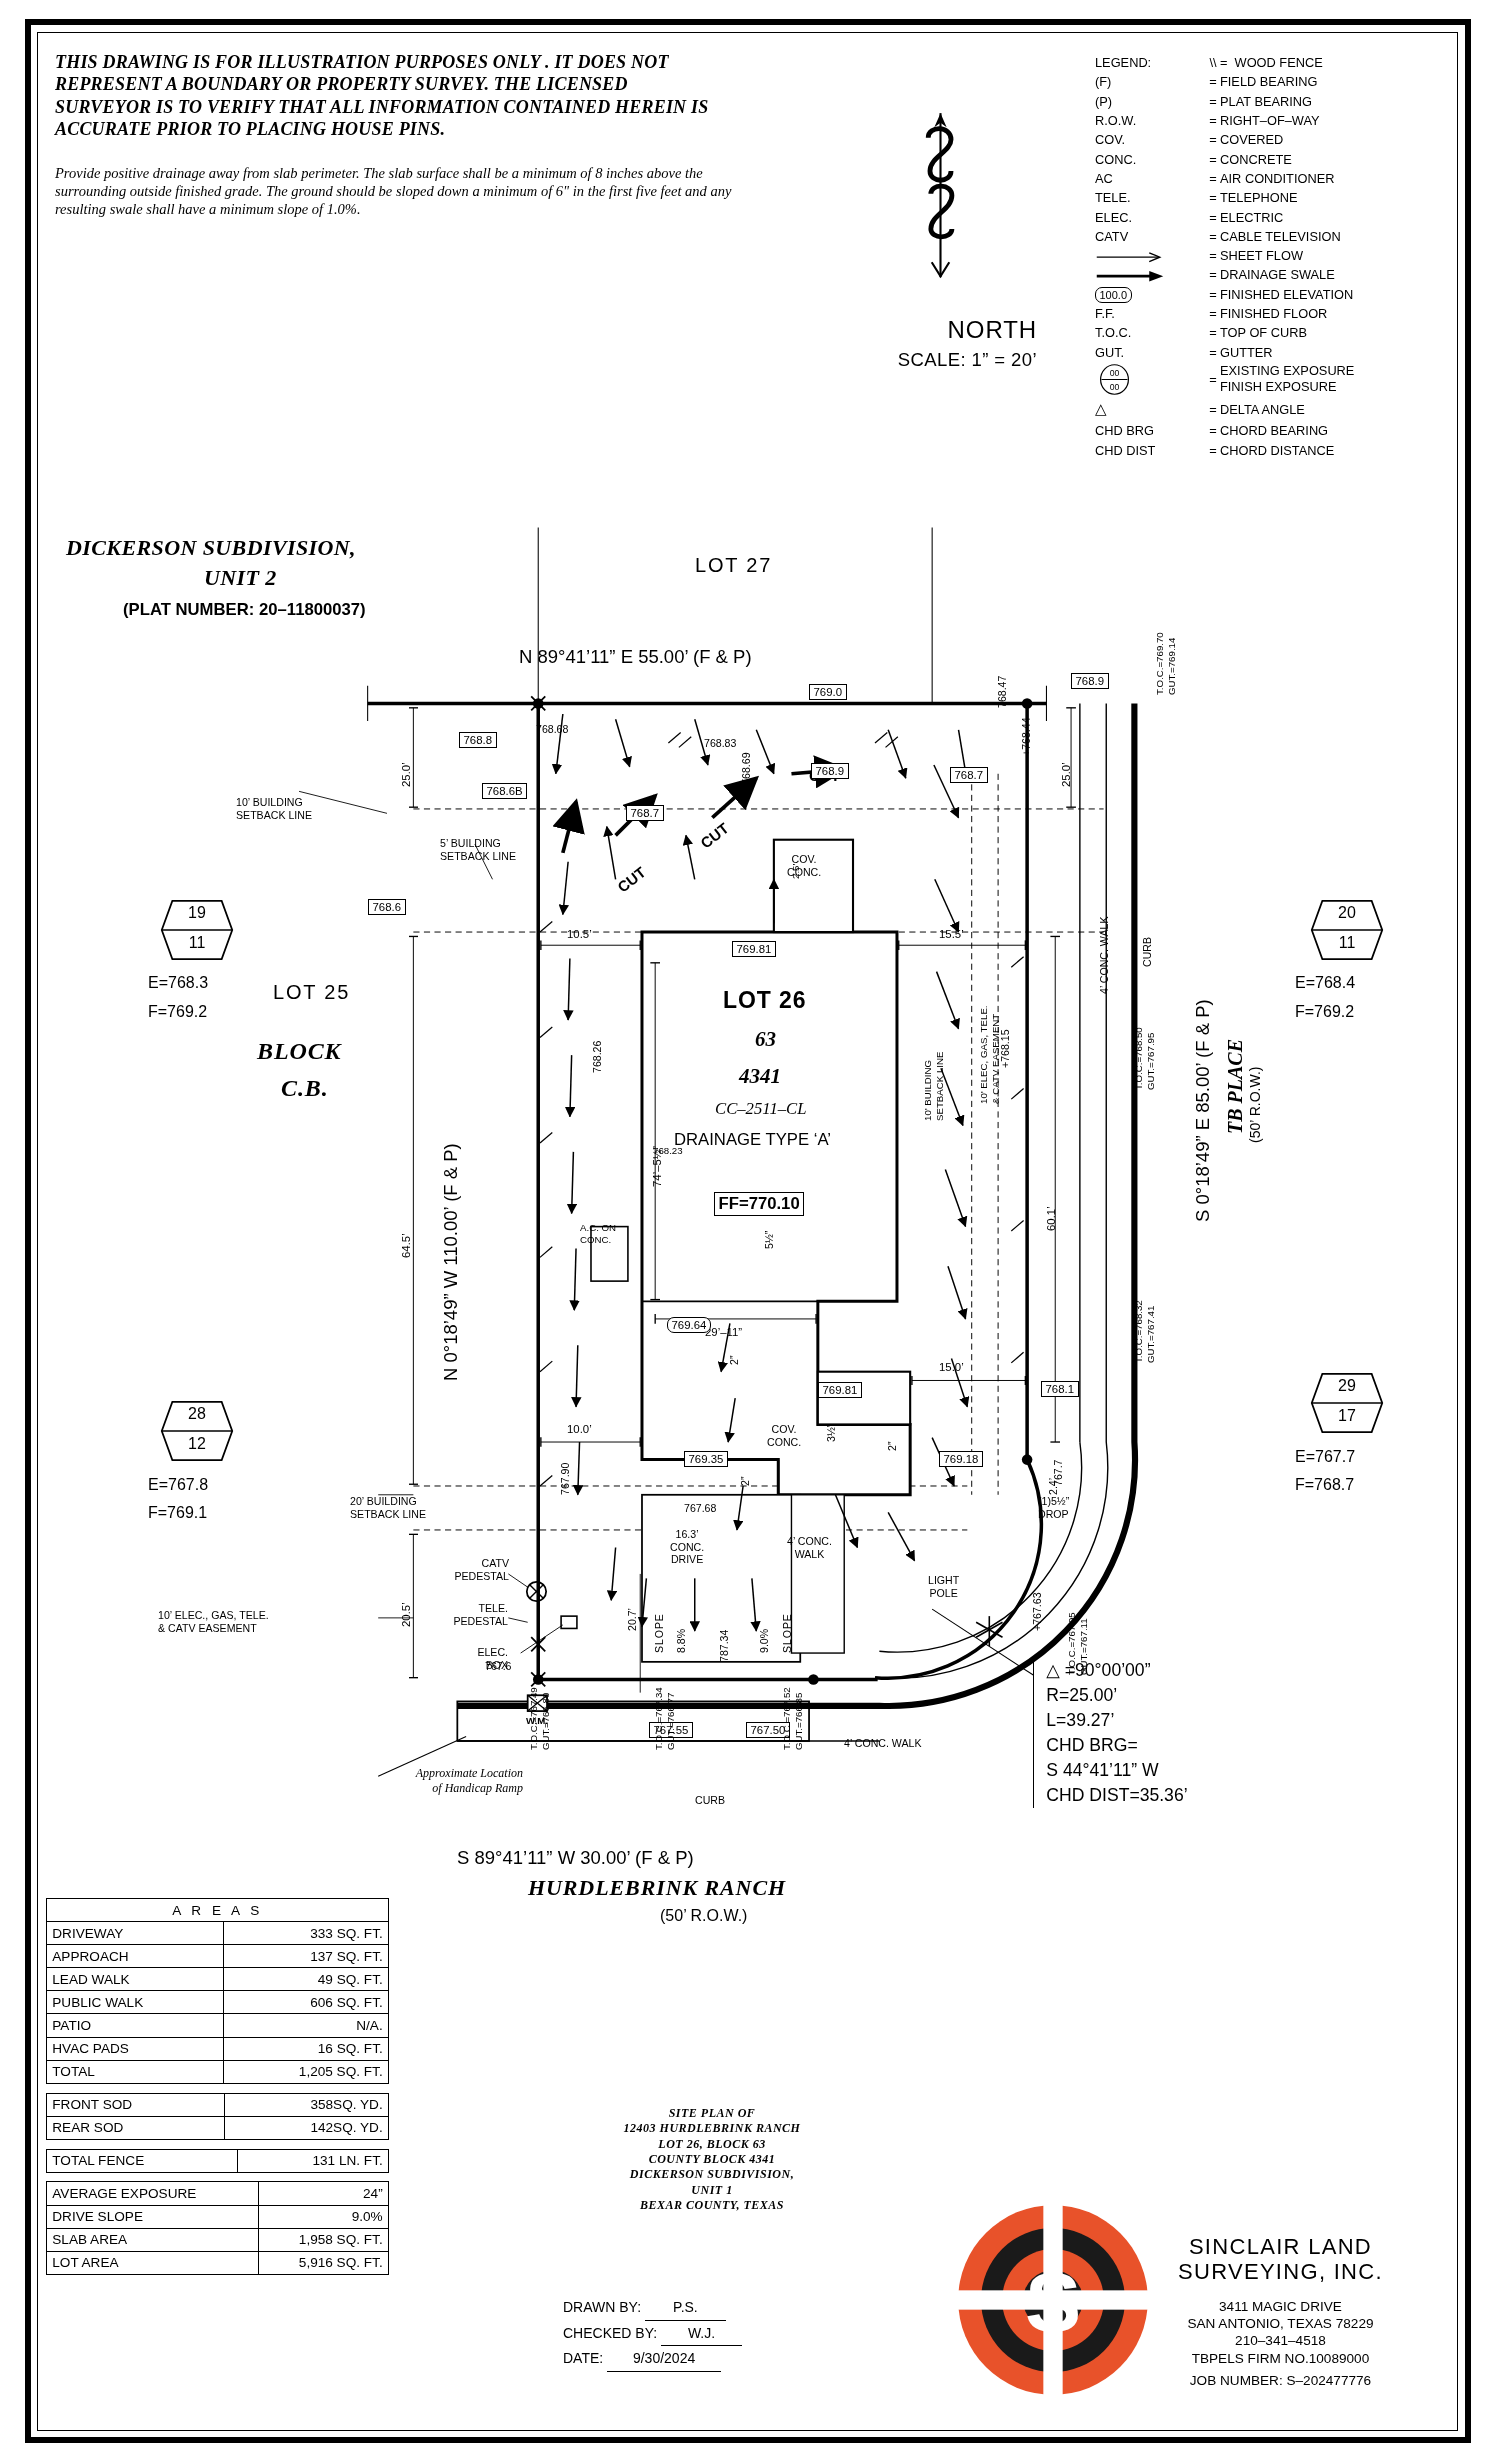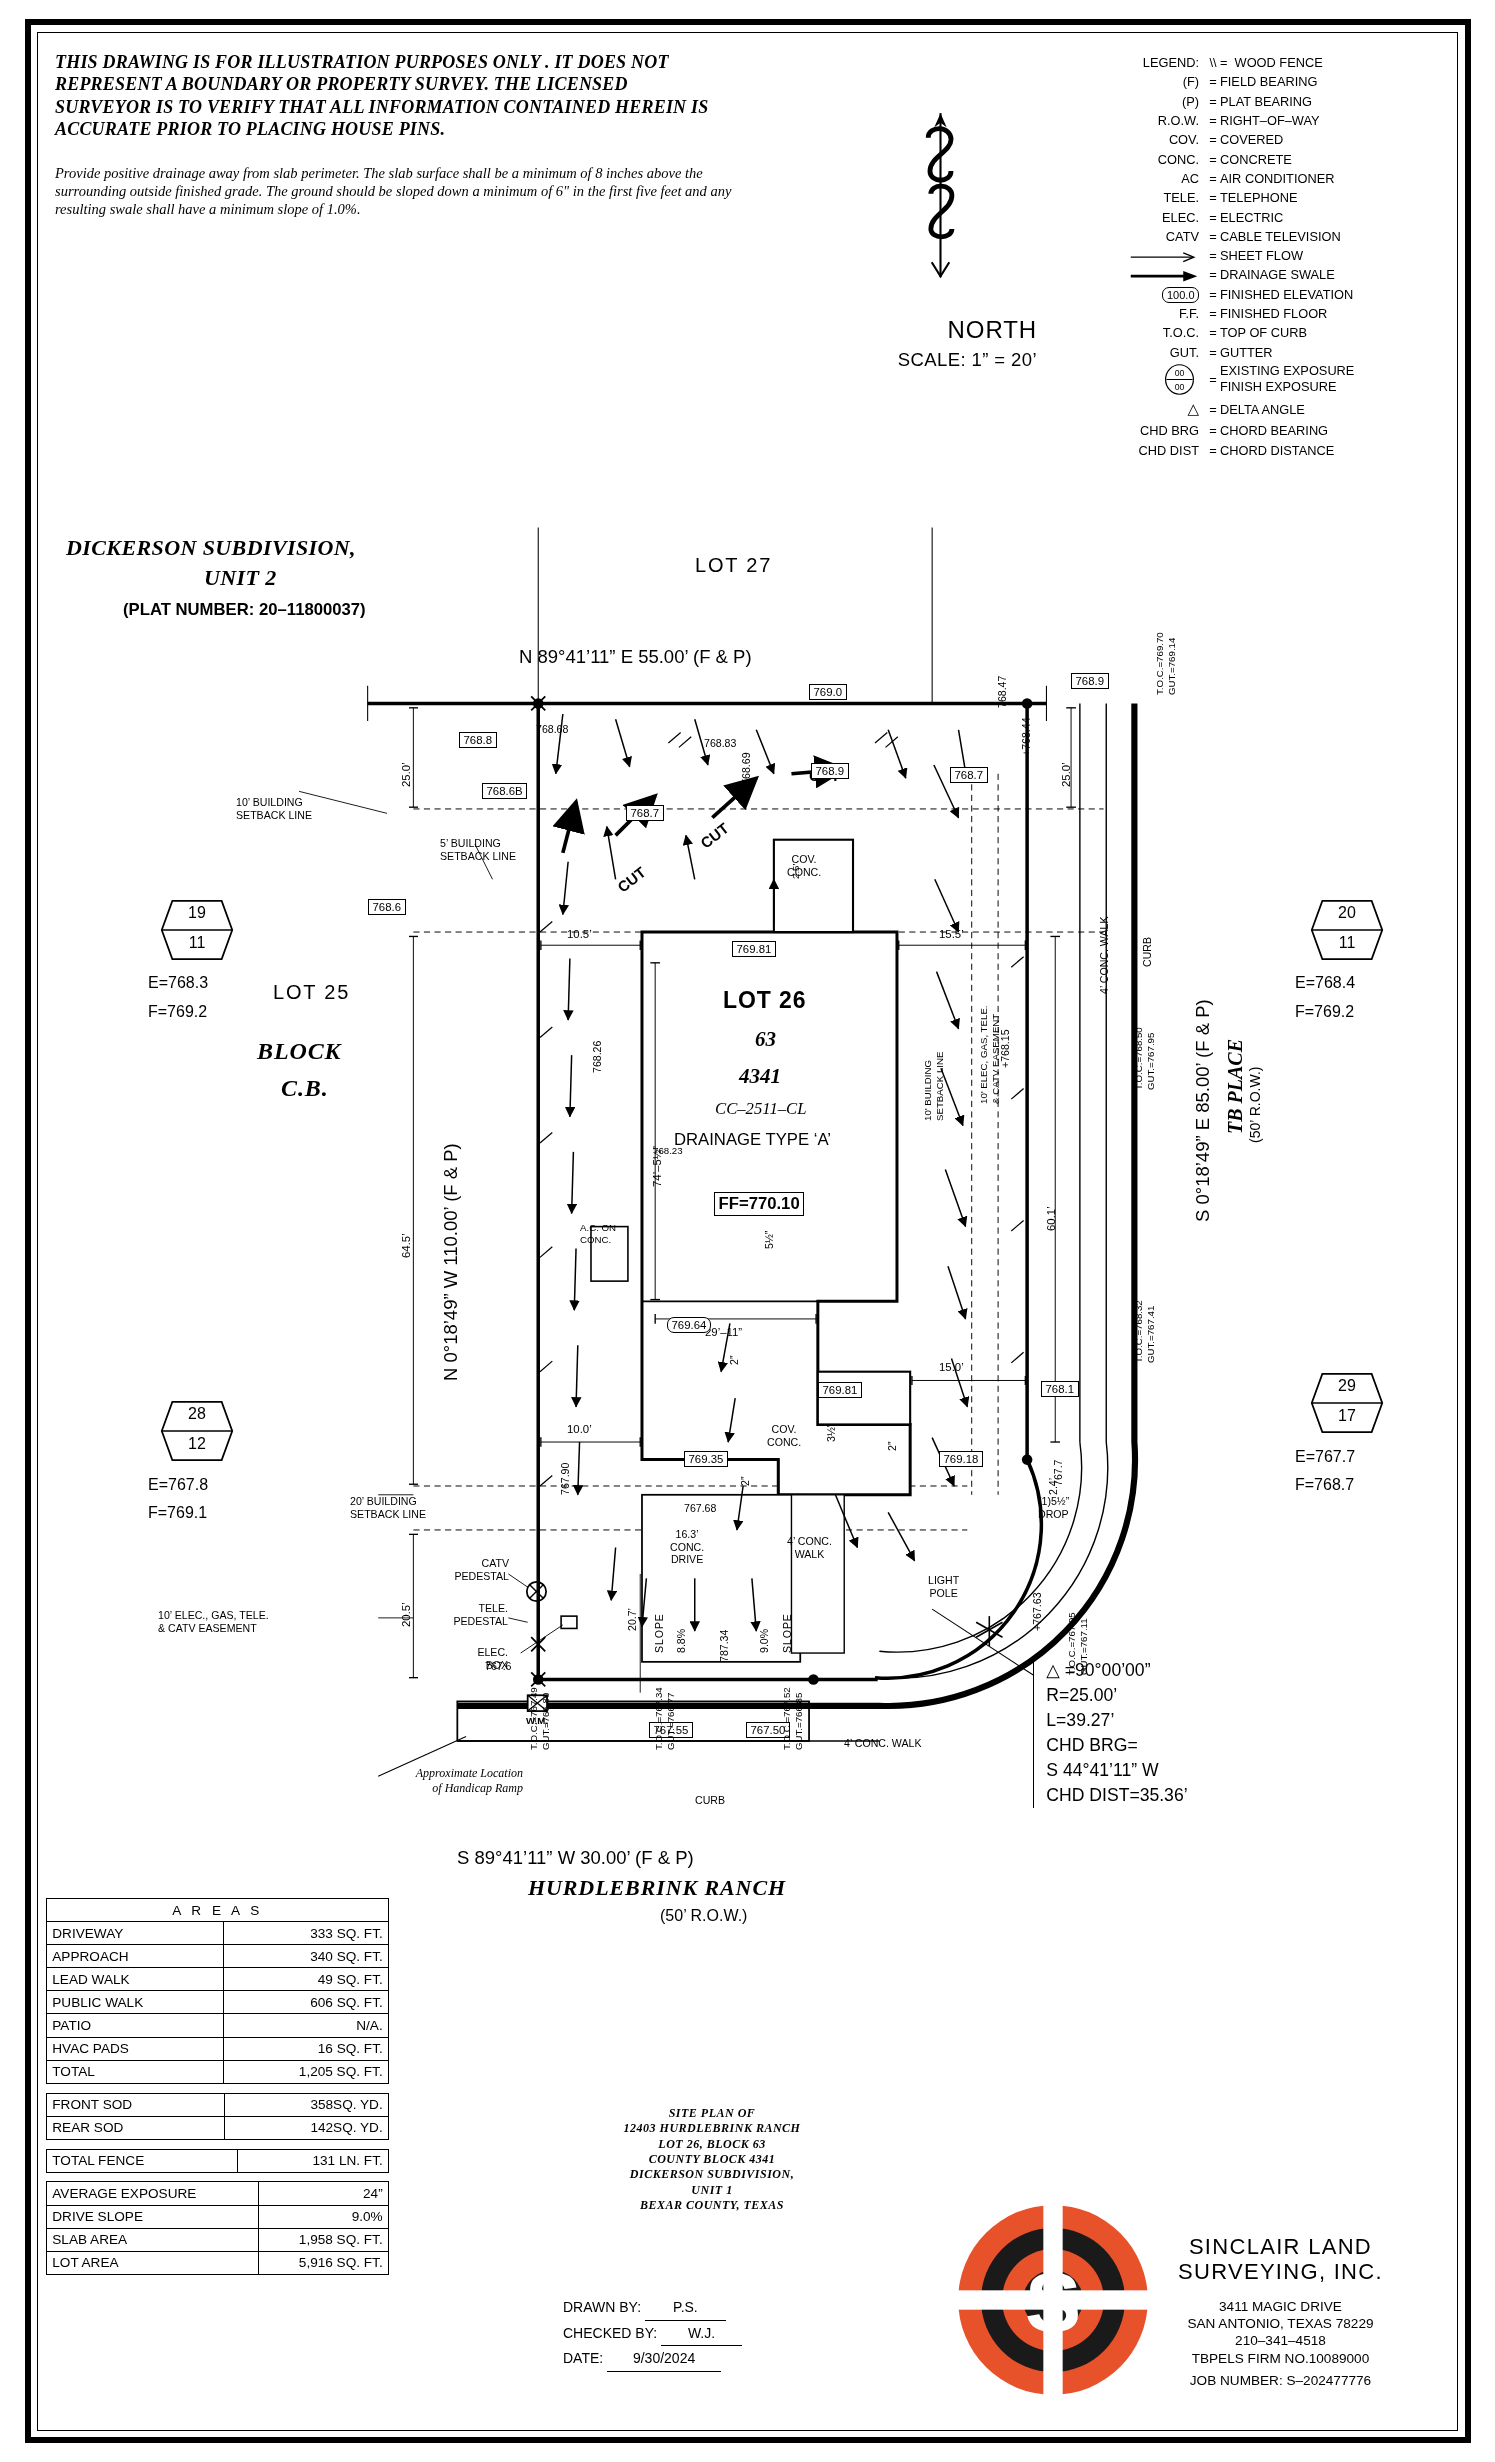--- a/index.html
+++ b/index.html
@@ -10,21 +10,21 @@
   .abs{position:absolute;}
   .it{font-style:italic;}
   .b{font-weight:bold;}
   
   #disclaimer{left:55px;top:51px;width:668px;font-style:italic;font-weight:bold;font-size:18px;line-height:1.24;letter-spacing:0.2px;}
   #note2{left:55px;top:164px;width:695px;font-style:italic;font-size:14.5px;line-height:1.25;font-weight:normal;}
   
   #legend{left:1095px;top:53px;width:343px;font-family:"Liberation Sans",sans-serif;font-size:12.8px;}
   #legend .ltitle{font-size:12.8px;}
   .lrow{display:flex;align-items:center;height:19.3px;}
-  .lkey{width:104px;text-align:right;padding-right:7px;white-space:nowrap;}
+  .lkey{width:104px;padding-right:7px;white-space:nowrap;}
   .leq{width:14px;text-align:center;}
   .lval{flex:1;white-space:nowrap;}
   
   #northwrap{left:844px;top:106px;width:193px;text-align:right;}
   #northlabel{font-family:"Liberation Sans",sans-serif;font-size:24px;letter-spacing:0.9px;margin-top:3.5px;}
   #scalelabel{font-family:"Liberation Sans",sans-serif;font-size:18.5px;letter-spacing:0.4px;margin-top:5.3px;}
   
   .t{font-family:"Liberation Sans",sans-serif;font-size:12.3px;white-space:nowrap;}
   .t11{font-size:9.7px;}
   .t12{font-size:10.6px;}
@@ -546,21 +546,21 @@
       <tbody>
           <tr>
             <td colspan="2" id="areaTitle">A R E A S</td>
           </tr>
       <tr>
             <td>DRIVEWAY</td>
             <td class="r">333 SQ. FT.</td>
           </tr>
       <tr>
             <td>APPROACH</td>
-            <td class="r">340 SQ. FT.</td>
+            <td class="r">137 SQ. FT.</td>
           </tr>
       <tr>
             <td>LEAD WALK</td>
             <td class="r">49 SQ. FT.</td>
           </tr>
       <tr>
             <td>PUBLIC WALK</td>
             <td class="r">606 SQ. FT.</td>
           </tr>
       <tr>

